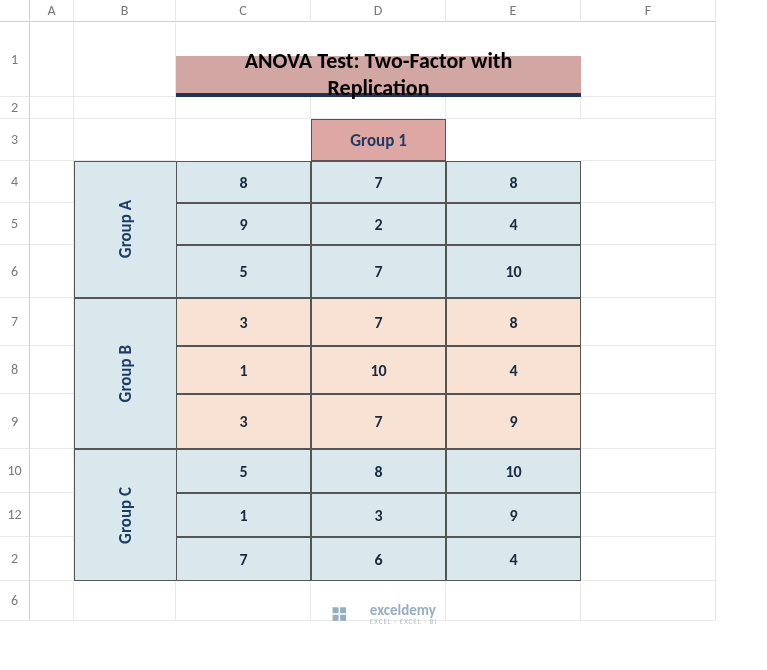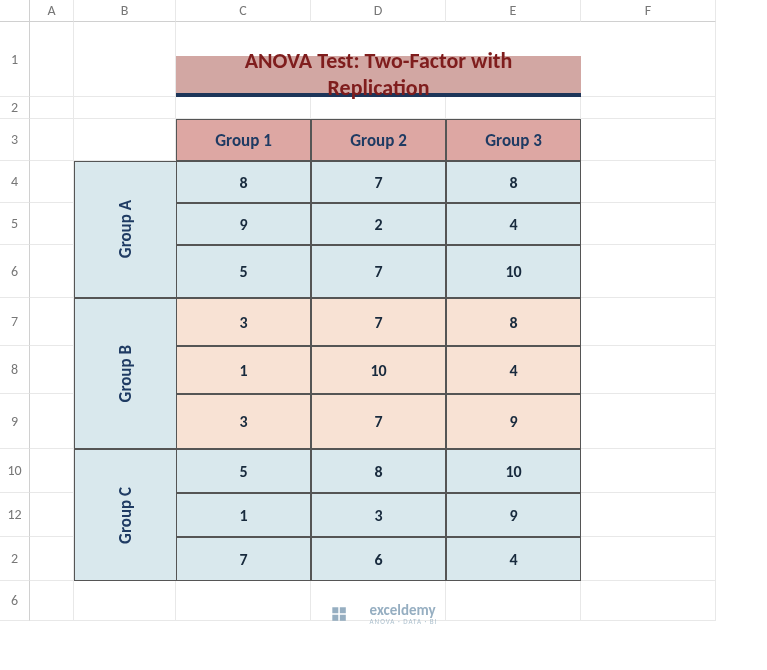--- a/index.html
+++ b/index.html
@@ -29,21 +29,21 @@
     }
     .colhdr { border-bottom: 1px solid #d0d0d0; }
     .rowhdr { border-right: 1px solid #d0d0d0; border-bottom: 1px solid #e8e8e8; }
     .corner { background: #fff; border-right: 1px solid #d0d0d0; border-bottom: 1px solid #d0d0d0; }
     .gridline { border-bottom: 1px solid #e8e8e8; border-right: 1px solid #e8e8e8; }
 
     .title-cell {
       grid-column: 4 / 7;
       grid-row: 2;
       background: #d2a7a3;
-      color: #7f1d1d;
+      color: #000000;
       font-weight: 700;
       font-size: 22px;
       display: flex;
       align-items: center;
       justify-content: center;
       text-align: center;
       padding: 4px 16px;
       line-height: 1.2;
       border-bottom: 4px solid #1d3559;
       margin-top: 34px;
@@ -175,23 +175,21 @@
   <div class="gridline" style="grid-column:7;grid-row:13"></div>
   <div class="gridline" style="grid-column:2;grid-row:14"></div>
   <div class="gridline" style="grid-column:3;grid-row:14"></div>
   <div class="gridline" style="grid-column:4;grid-row:14"></div>
   <div class="gridline" style="grid-column:5;grid-row:14"></div>
   <div class="gridline" style="grid-column:6;grid-row:14"></div>
   <div class="gridline" style="grid-column:7;grid-row:14"></div>
 
   <div class="title-cell">ANOVA Test: Two-Factor with Replication</div>
 
-  <div class="col-header-cell" style="grid-column:4;grid-row:4">Group 1</div>
-  <div class="col-header-cell" style="grid-column:5;grid-row:4">Group 2</div>
-  <div class="col-header-cell" style="grid-column:6;grid-row:4">Group 3</div>
+  <div class="col-header-cell" style="grid-column:5;grid-row:4">Group 1</div>
 
   <div class="row-label" style="grid-column:3;grid-row:5/8">
       <span>Group A</span>
     </div>
   <div class="row-label" style="grid-column:3;grid-row:8/11">
       <span>Group B</span>
     </div>
   <div class="row-label" style="grid-column:3;grid-row:11/14">
       <span>Group C</span>
     </div>
@@ -226,15 +224,15 @@
   <div class="data-cell blue-bg" style="grid-column:5;grid-row:13">6</div>
   <div class="data-cell blue-bg" style="grid-column:6;grid-row:13">4</div>
 </div>
 
 <div class="watermark">
   <svg class="watermark-icon" viewBox="0 0 24 24">
       <path d="M3 3h8v8H3V3zm10 0h8v8h-8V3zM3 13h8v8H3v-8zm10 0h8v8h-8v-8z"></path>
     </svg>
   <div>
     <div class="watermark-text">exceldemy</div>
-    <div class="watermark-sub">ANOVA · DATA · BI</div>
+    <div class="watermark-sub">EXCEL · EXCEL · BI</div>
   </div>
 </div>
 
 </body></html>

